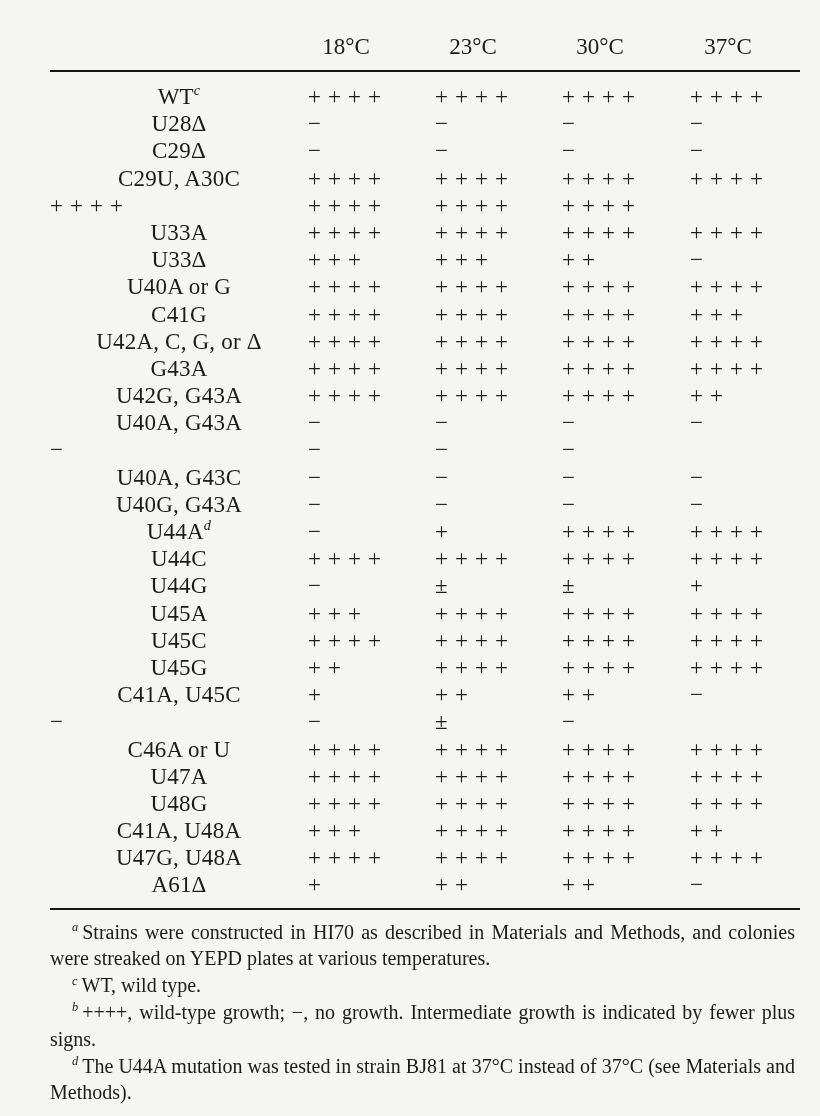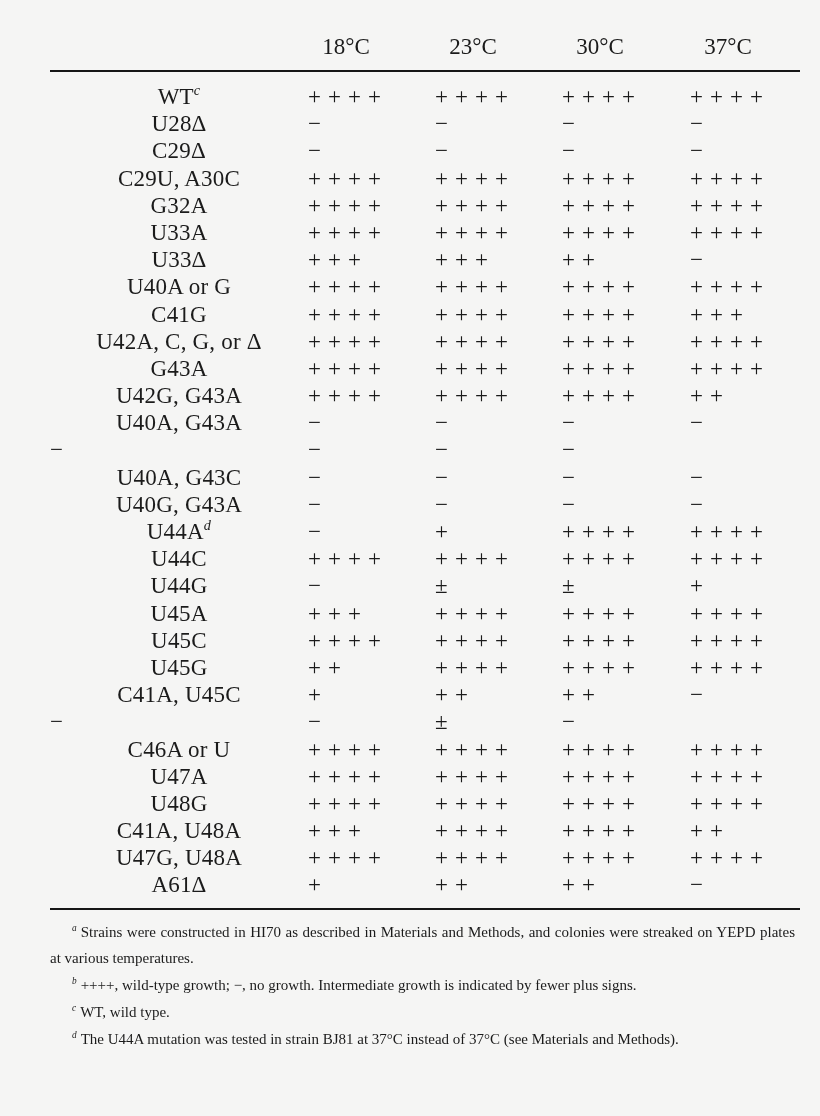--- a/index.html
+++ b/index.html
@@ -41,21 +41,21 @@
   .cell.name { letter-spacing: 0.2px; text-align: center; }
   .cell.val { letter-spacing: 7px; }
   sup.sp, sup.fsup {
     font-style: italic;
     font-size: 0.62em;
     line-height: 0;
     vertical-align: super;
   }
   .footnotes {
     margin-top: 9px;
-    font-size: 15px;
+    font-size: 20px;
     line-height: 26.8px;
     width: 745px;
   }
   .fn {
     text-indent: 22px;
     text-align: justify;
   }
   .fn .fsup { margin-right: 4px; }
 </style>
 </head>
@@ -100,21 +100,20 @@
 
   <div class="trow">
     <div class="cell name"><span class="nm">C29U, A30C</span></div>
     <div class="cell val">++++</div>
     <div class="cell val">++++</div>
     <div class="cell val">++++</div>
     <div class="cell val">++++</div>
   </div>
 
   <div class="trow">
-    <div class="cell name"><span class="nm">G32A</span></div>
     <div class="cell val">++++</div>
     <div class="cell val">++++</div>
     <div class="cell val">++++</div>
     <div class="cell val">++++</div>
   </div>
 
   <div class="trow">
     <div class="cell name"><span class="nm">U33A</span></div>
     <div class="cell val">++++</div>
     <div class="cell val">++++</div>
@@ -311,20 +310,20 @@
     <div class="cell val">++</div>
     <div class="cell val">−</div>
   </div>
 </div>
 
   <div class="botrule"></div>
 
   <div class="footnotes" id="footnotes">
   <div class="fn"><sup class="fsup">a</sup><span class="fntext">Strains were constructed in HI70 as described in Materials and Methods, and colonies were streaked on YEPD plates at various temperatures.</span></div>
 
+  <div class="fn"><sup class="fsup">c</sup><span class="fntext">WT, wild type.</span></div>
+
   <div class="fn"><sup class="fsup">b</sup><span class="fntext">++++, wild-type growth; −, no growth. Intermediate growth is indicated by fewer plus signs.</span></div>
-
-  <div class="fn"><sup class="fsup">c</sup><span class="fntext">WT, wild type.</span></div>
 
   <div class="fn"><sup class="fsup">d</sup><span class="fntext">The U44A mutation was tested in strain BJ81 at 37°C instead of 37°C (see Materials and Methods).</span></div>
 </div>
 
 </div>
 
 </body></html>

